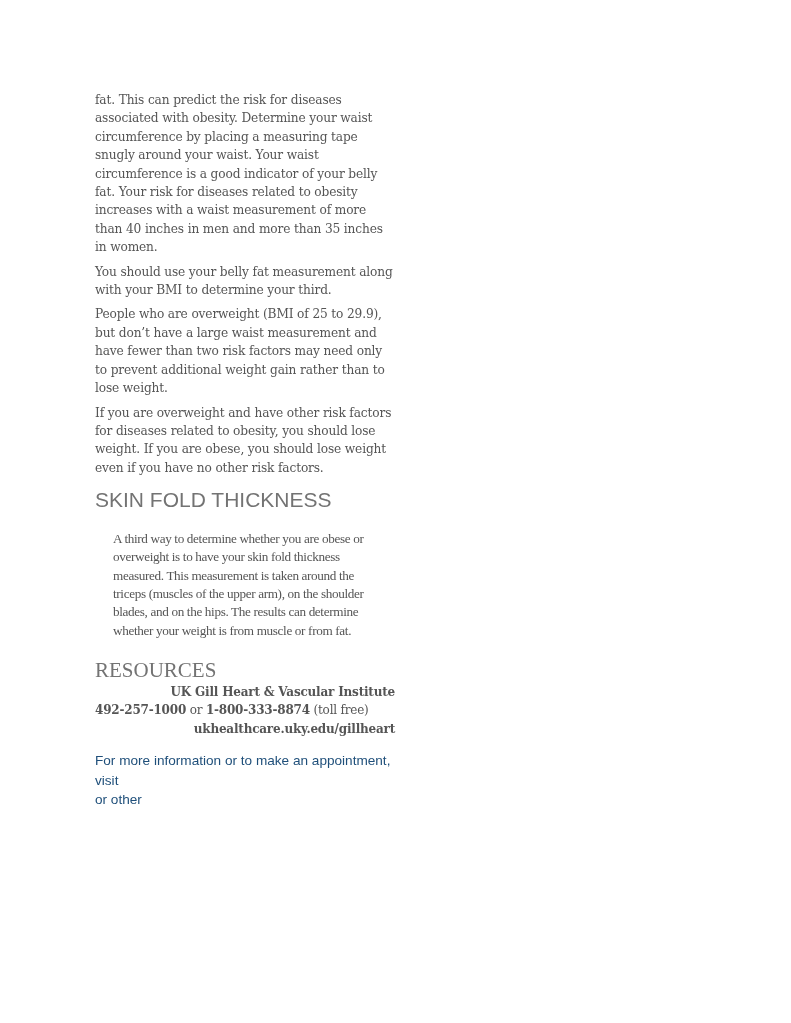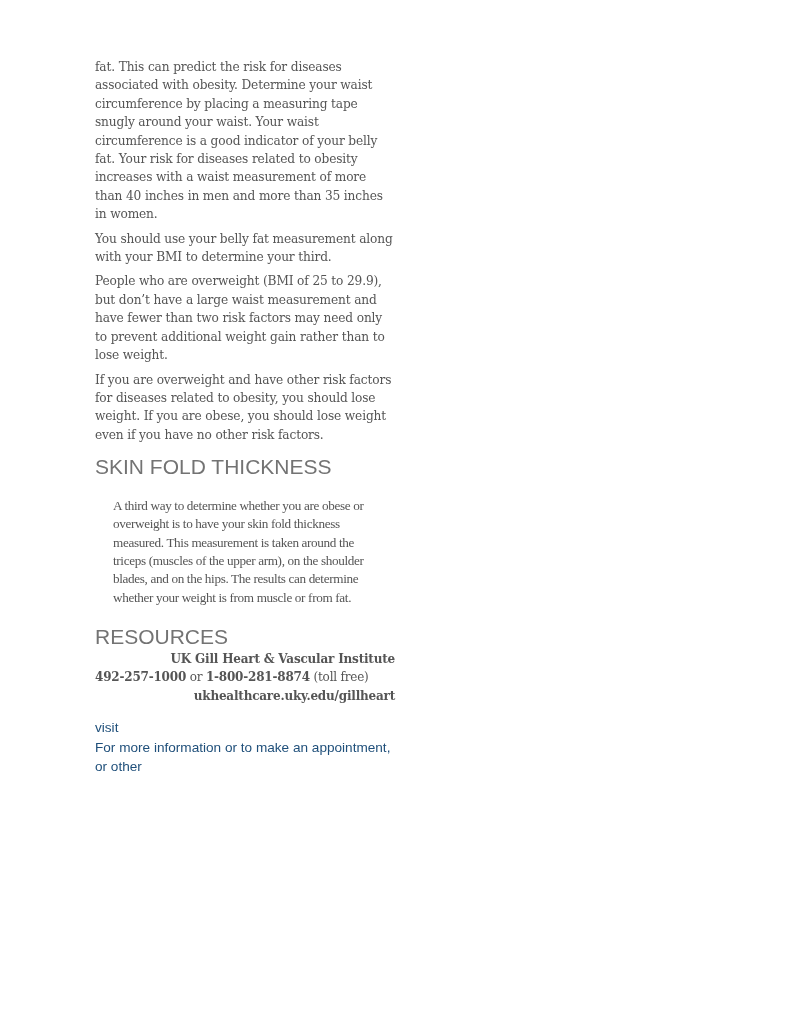--- a/index.html
+++ b/index.html
@@ -9,21 +9,21 @@
     }
     body {
       width: 791px;
       height: 1023px;
       position: relative;
       overflow: hidden;
     }
     .column {
       position: absolute;
       left: 95px;
-      top: 58px;
+      top: 91px;
       width: 300px;
     }
     .serif-para {
       font-family: "DejaVu Serif", "Liberation Serif", serif;
       font-size: 12.2px;
       line-height: 18.4px;
       color: #555555;
       margin: 0 0 6px 0;
       letter-spacing: -0.15px;
     }
@@ -39,20 +39,21 @@
     .tight-para {
       font-family: "Liberation Serif", "DejaVu Serif", serif;
       font-size: 13.2px;
       line-height: 18.3px;
       color: #555555;
       margin: 18px;
       letter-spacing: -0.35px;
     }
     .resources-heading {
       margin-top: 13px;
+      font-family: Liberation Serif, serif;
     }
     .resource-line {
       font-family: "DejaVu Serif", "Liberation Serif", serif;
       font-size: 12px;
       line-height: 18.5px;
       color: #555555;
       margin: 0;
       letter-spacing: -0.2px;
     }
     .bold {
@@ -81,23 +82,23 @@
   <p class="serif-para">If you are overweight and have other risk factors for diseases related to obesity, you should lose weight. If you are obese, you should lose weight even if you have no other risk factors.</p>
 
   <h2 class="section-heading">SKIN FOLD THICKNESS</h2>
   <p class="tight-para">A third way to determine whether you are obese or overweight is to have your skin fold thickness measured. This measurement is taken around the triceps (muscles of the upper arm), on the shoulder blades, and on the hips. The results can determine whether your weight is from muscle or from fat.</p>
 
   <h2 class="section-heading resources-heading">RESOURCES</h2>
   <p class="resource-line bold">UK Gill Heart &amp; Vascular Institute</p>
   <p class="resource-line">
     <span class="bold">492-257-1000</span>
     <span>or</span>
-    <span class="bold">1-800-281-8874</span>
+    <span class="bold">1-800-333-8874</span>
     <span>(toll free)</span>
   </p>
   <p class="resource-line bold">ukhealthcare.uky.edu/gillheart</p>
 
   <div class="contact-block">
+    <div>For more information or to make an appointment,</div>
     <div>visit</div>
-    <div>For more information or to make an appointment,</div>
     <div>or other</div>
   </div>
 </div>
 
 </body></html>

